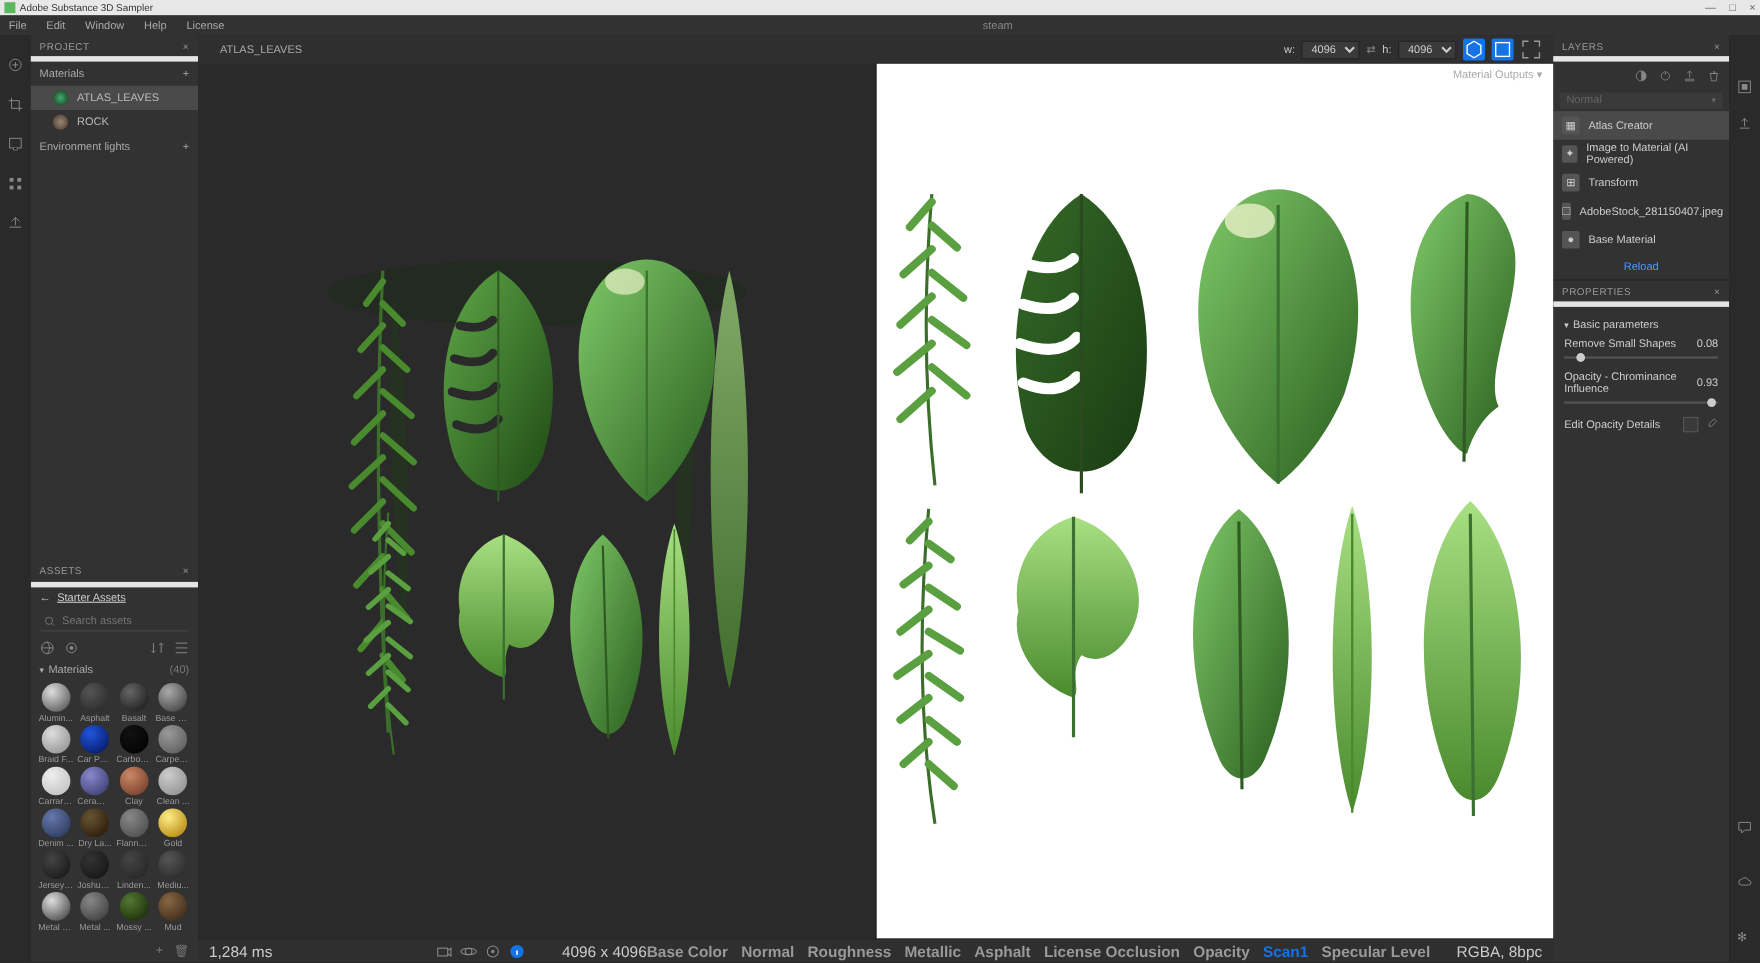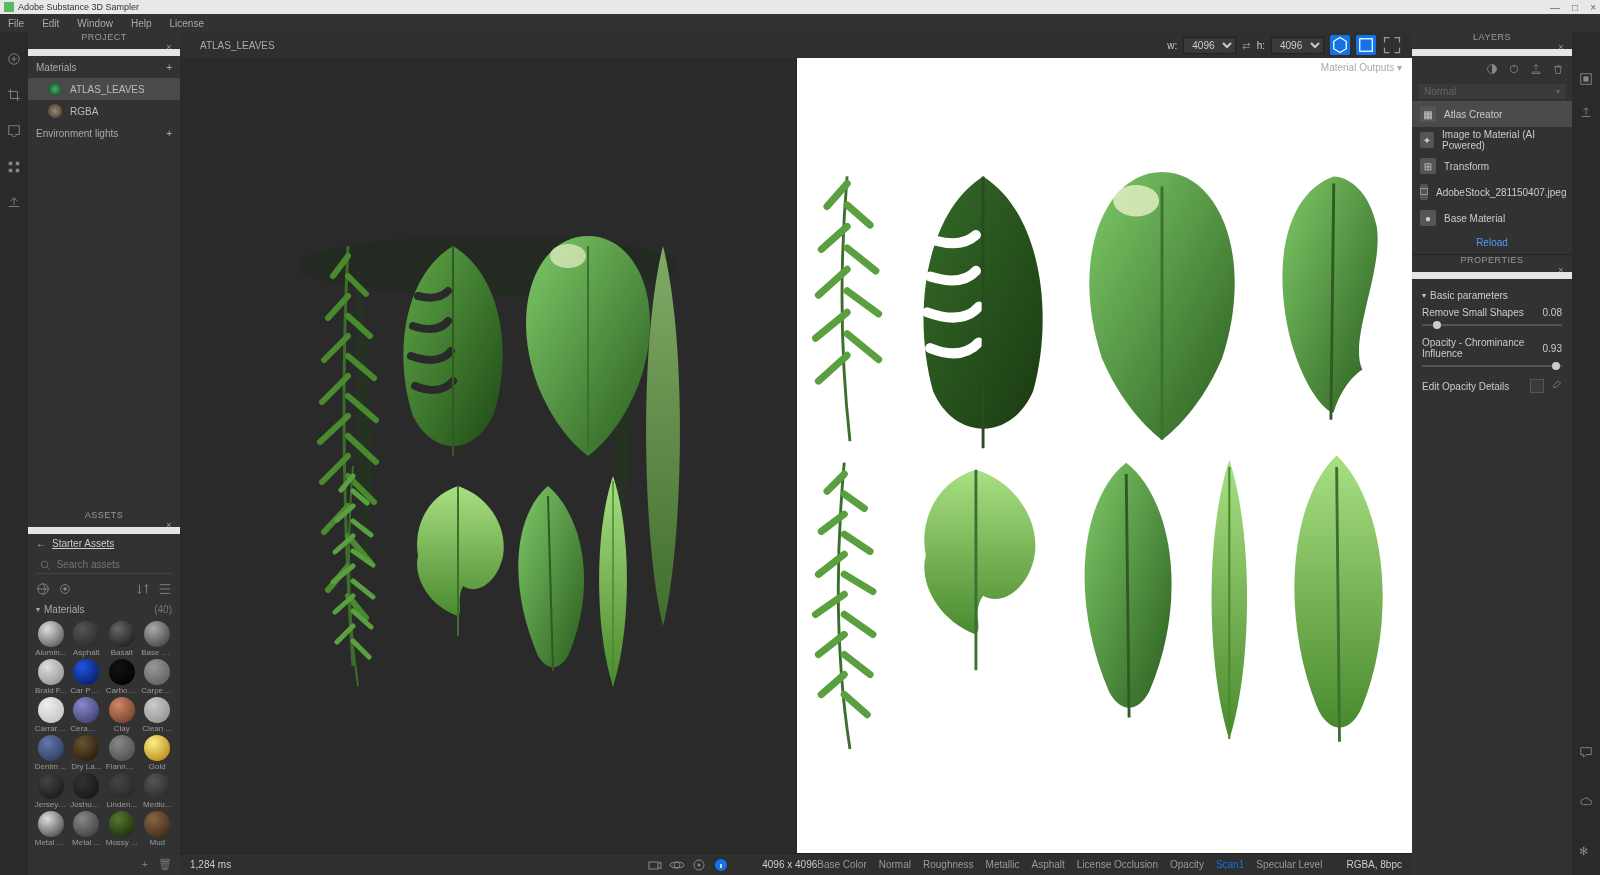--- a/index.html
+++ b/index.html
@@ -6,21 +6,21 @@
 body { background: #2a2a2a; color: #ccc; font-size: 11px; width: 1600px; height: 875px; overflow: hidden; display: flex; flex-direction: column; }
 .titlebar { background: #e8e8e8; height: 14px; display: flex; align-items: center; padding: 0 4px; font-size: 9px; color: #333; }
 .titlebar .appicon { width: 10px; height: 10px; background: #5cb85c; margin-right: 4px; }
 .titlebar .winbtns { margin-left: auto; display: flex; gap: 12px; color: #666; font-size: 10px; }
 .menubar { background: #323232; height: 18px; display: flex; align-items: center; padding: 0 8px; gap: 18px; font-size: 10px; color: #aaa; }
 .menubar .doc { flex: 1; text-align: center; color: #888; }
 .main { flex: 1; display: flex; overflow: hidden; }
 .lefticons { width: 28px; background: #2a2a2a; display: flex; flex-direction: column; align-items: center; padding-top: 20px; gap: 22px; }
 .lefticons .ic { width: 14px; height: 14px; color: #888; display: flex; align-items: center; justify-content: center; cursor: pointer; }
 .leftpanel { width: 152px; background: #323232; display: flex; flex-direction: column; }
-.panelhead { height: 24px; display: flex; align-items: center; padding: 0 8px; font-size: 9px; letter-spacing: 0.5px; color: #999; text-transform: uppercase; border-bottom: 7px solid #e5e5e5; flex-direction: column; }
+.panelhead { height: 24px; display: flex; align-items: center; padding: 0 8px; font-size: 9px; letter-spacing: 0.5px; color: #999; text-transform: uppercase; border-bottom: 5px solid #e5e5e5; }
 .panelhead .x { margin-left: auto; cursor: pointer; }
 .phead2 { height: 22px; display: flex; align-items: center; padding: 0 8px; font-size: 10px; color: #aaa; }
 .phead2 .plus { margin-left: auto; cursor: pointer; }
 .projitem { height: 22px; display: flex; align-items: center; padding: 0 8px 0 20px; font-size: 10px; color: #bbb; gap: 8px; cursor: pointer; }
 .projitem.active { background: #4a4a4a; }
 .projitem .sw { width: 14px; height: 14px; border-radius: 50%; background: #555; }
 .assets { flex: 1; display: flex; flex-direction: column; overflow: hidden; }
 .assetsback { padding: 4px 8px; display: flex; align-items: center; gap: 6px; font-size: 10px; cursor: pointer; }
 .search { margin: 4px 8px; display: flex; gap: 6px; padding: 2px 4px; border-bottom: 1px solid #444; }
 .search input { background: none; border: none; color: #888; font-size: 10px; width: 100%; outline: none; }
@@ -39,25 +39,25 @@
 .vptop .tab { padding: 3px 10px; color: #aaa; }
 .vptop .ctrls { margin-left: auto; display: flex; align-items: center; gap: 6px; }
 .vptop select { background: #3a3a3a; border: 1px solid #222; color: #ccc; font-size: 10px; padding: 1px 4px; }
 .vptop .vbtn { width: 20px; height: 20px; display: flex; align-items: center; justify-content: center; cursor: pointer; color: #999; border-radius: 2px; }
 .vptop .vbtn.blue { background: #1473e6; color: #fff; }
 .vpbody { flex: 1; display: flex; position: relative; }
 .vp3d { flex: 1; background: #2a2a2a; display: flex; align-items: center; justify-content: center; position: relative; }
 .vp2d { flex: 1; background: #0f172a; display: flex; align-items: center; justify-content: center; position: relative; border-left: 1px solid #222; }
 .matouts { position: absolute; top: 4px; right: 10px; font-size: 10px; color: #aaa; cursor: pointer; }
 .cyl3d { width: 420px; height: 500px; position: relative; }
-.vpbottom { height: 22px; display: flex; align-items: center; padding: 0 10px; font-size: 10px; background: #2f2f2f; border-top: 1px solid #222; }
+.vpbottom { height: 22px; display: flex; align-items: center; padding: 0 10px; font-size: 14px; background: #2f2f2f; border-top: 1px solid #222; }
 .vpbottom .ic { width: 16px; height: 16px; margin: 0 3px; cursor: pointer; color: #888; }
 .vpbottom .blue { color: #1473e6; }
 .chanlist { display: flex; gap: 12px; margin-left: auto; }
-.chanlist span { cursor: pointer; color: #999; }
+.chanlist span { cursor: pointer; color: #999; font-weight: bold; }
 .chanlist .active { color: #1473e6; text-align: right; }
 .rightpanel { width: 160px; background: #323232; display: flex; flex-direction: column; }
 .righticons { width: 28px; background: #2a2a2a; display: flex; flex-direction: column; align-items: center; padding-top: 40px; gap: 20px; }
 .layertools { height: 26px; display: flex; align-items: center; justify-content: flex-end; padding: 0 8px; gap: 10px; color: #888; }
 .layertools .ic { cursor: pointer; width: 12px; height: 12px; }
 .blendsel { margin: 2px 6px; background: #3a3a3a; padding: 2px 6px; font-size: 10px; color: #666; display: flex; align-items: center; }
 .blendsel::after { content: "▾"; margin-left: auto; font-size: 8px; }
 .layer { height: 26px; display: flex; align-items: center; padding: 0 8px; gap: 8px; cursor: pointer; font-size: 10px; }
 .layer.active { background: #4a4a4a; }
 .layer .lic { width: 16px; height: 16px; background: #555; border-radius: 2px; display: flex; align-items: center; justify-content: center; font-size: 10px; }
@@ -84,20 +84,21 @@
     <span>×</span>
   </div>
 </div>
 
 <div class="menubar">
   <span>File</span>
   <span>Edit</span>
   <span>Window</span>
   <span>Help</span>
   <span>License</span>
+  <span class="doc">steam</span>
 </div>
 
 <div class="main">
   <div class="lefticons">
     <div class="ic">
         <svg viewBox="0 0 16 16">
           <circle cx="8" cy="8" r="6" fill="none" stroke="currentColor"></circle>
           <path d="M8 5v6M5 8h6" stroke="currentColor"></path>
         </svg>
       </div>
@@ -135,21 +136,21 @@
     <div class="phead2">
       <span>Materials</span>
       <span class="plus">+</span>
     </div>
     <div class="projitem active">
       <div class="sw" style="background:radial-gradient(circle,#4a7,#131)"></div>
       <span>ATLAS_LEAVES</span>
     </div>
     <div class="projitem">
       <div class="sw" style="background:radial-gradient(circle,#987,#432)"></div>
-      <span>RGBA</span>
+      <span>ROCK</span>
     </div>
     <div class="phead2">
       <span>Environment lights</span>
       <span class="plus">+</span>
     </div>
 
     <div style="flex:1"></div>
 
     <div class="assets">
       <div class="panelhead">

